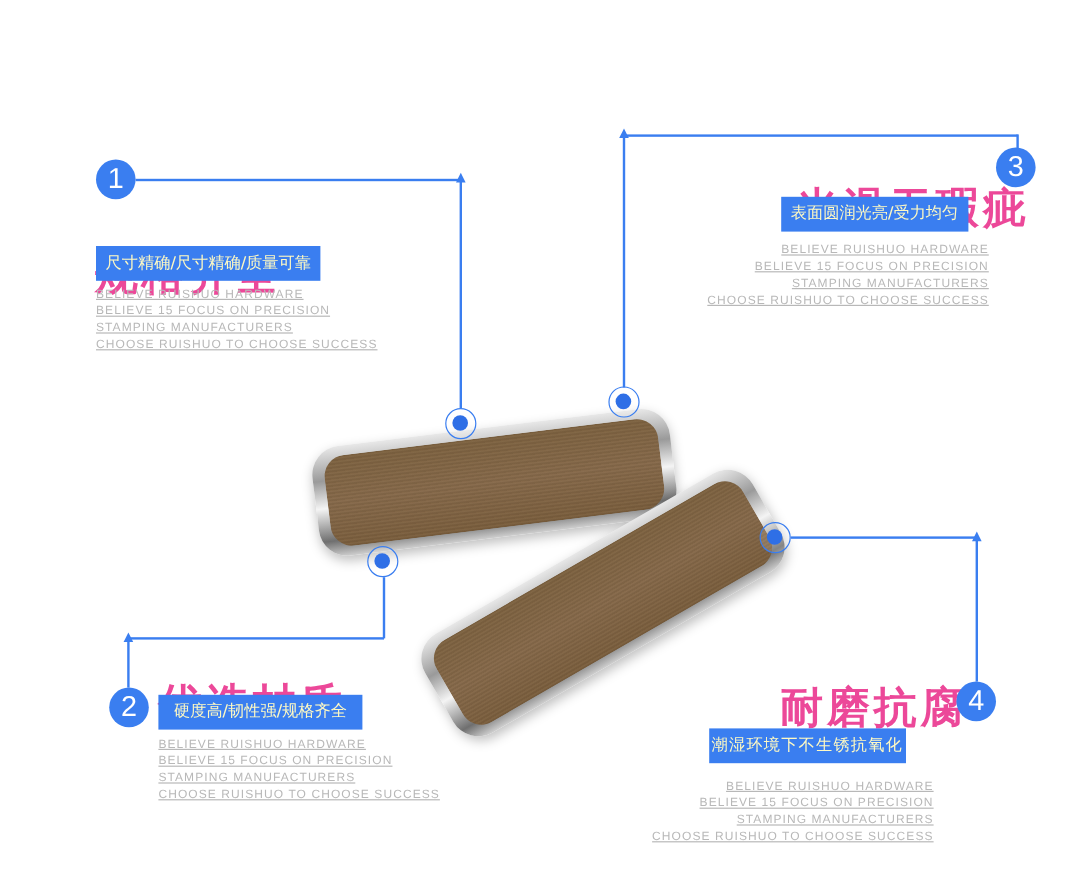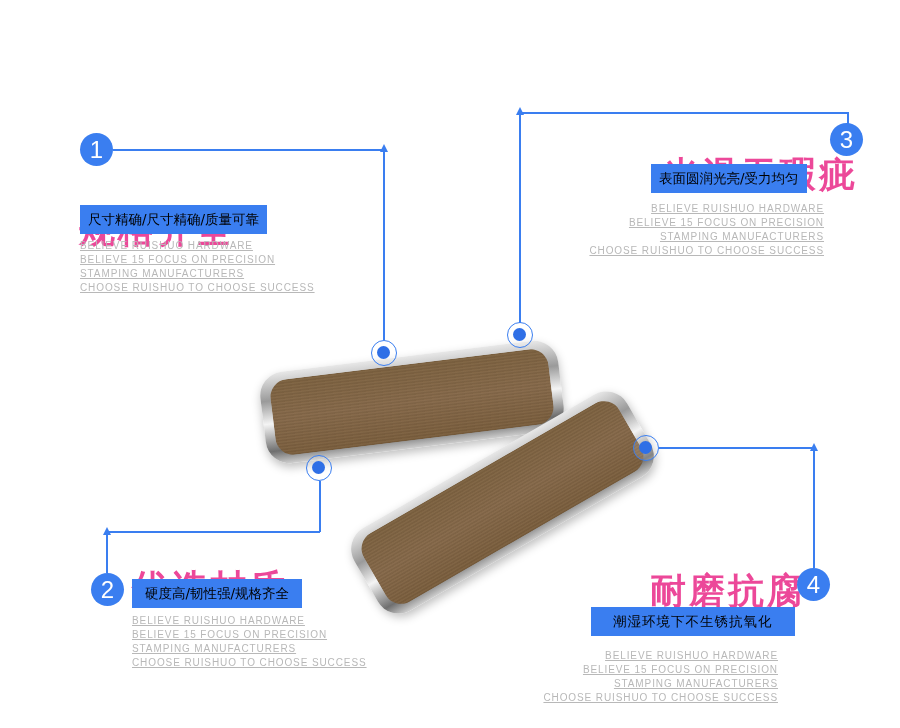--- a/index.html
+++ b/index.html
@@ -9,21 +9,21 @@
   .num-circle {
     position:absolute; width:33px; height:33px; border-radius:50%;
     background:#3a7ef0; color:#fff; font-family:"Liberation Sans", sans-serif;
     font-size:24px; line-height:33px; text-align:center;
   }
   .title {
     position:absolute; color:#ec4899; font-weight:bold; font-size:36px;
     letter-spacing:3px; white-space:nowrap; line-height:32px;margin-top:32px;
   }
   .pill {
-    position:absolute; background:#3a7ef0; color:#000000; font-size:13.5px;
+    position:absolute; background:#3a7ef0; color:#fef9c3; font-size:13.5px;
     height:29px; line-height:29px; padding:0 8px; white-space:nowrap;
   }
   .eng {
     position:absolute; color:#b8b8b8; font-family:"Liberation Sans", sans-serif;
     font-size:10px; line-height:14px; letter-spacing:0.9px; white-space:nowrap;text-decoration:underline;
   }
   .eng.right { text-align:right; }
   .eng div { display:block; }
 
   .line { position:absolute; background:#3a7ef0; }
@@ -120,20 +120,20 @@
     <div>BELIEVE RUISHUO HARDWARE</div>
     <div>BELIEVE 15 FOCUS ON PRECISION</div>
     <div>STAMPING MANUFACTURERS</div>
     <div>CHOOSE RUISHUO TO CHOOSE SUCCESS</div>
   </div>
 </div>
 
 <div>
   <div class="title" style="left:650px; top:543px;">耐磨抗腐</div>
   <div class="num-circle" style="left:797px; top:568px;">4</div>
-  <div class="pill" style="left:591px; top:607px; padding:0 22px; letter-spacing:1px;text-align:center;">潮湿环境下不生锈抗氧化</div>
+  <div class="pill" style="left:591px; top:607px; padding:0 2px; letter-spacing:1px;text-align:center;">潮湿环境下不生锈抗氧化</div>
   <div class="eng right" style="right:122px; top:649px;">
     <div>BELIEVE RUISHUO HARDWARE</div>
     <div>BELIEVE 15 FOCUS ON PRECISION</div>
     <div>STAMPING MANUFACTURERS</div>
     <div>CHOOSE RUISHUO TO CHOOSE SUCCESS</div>
   </div>
 </div>
 
 </body></html>

